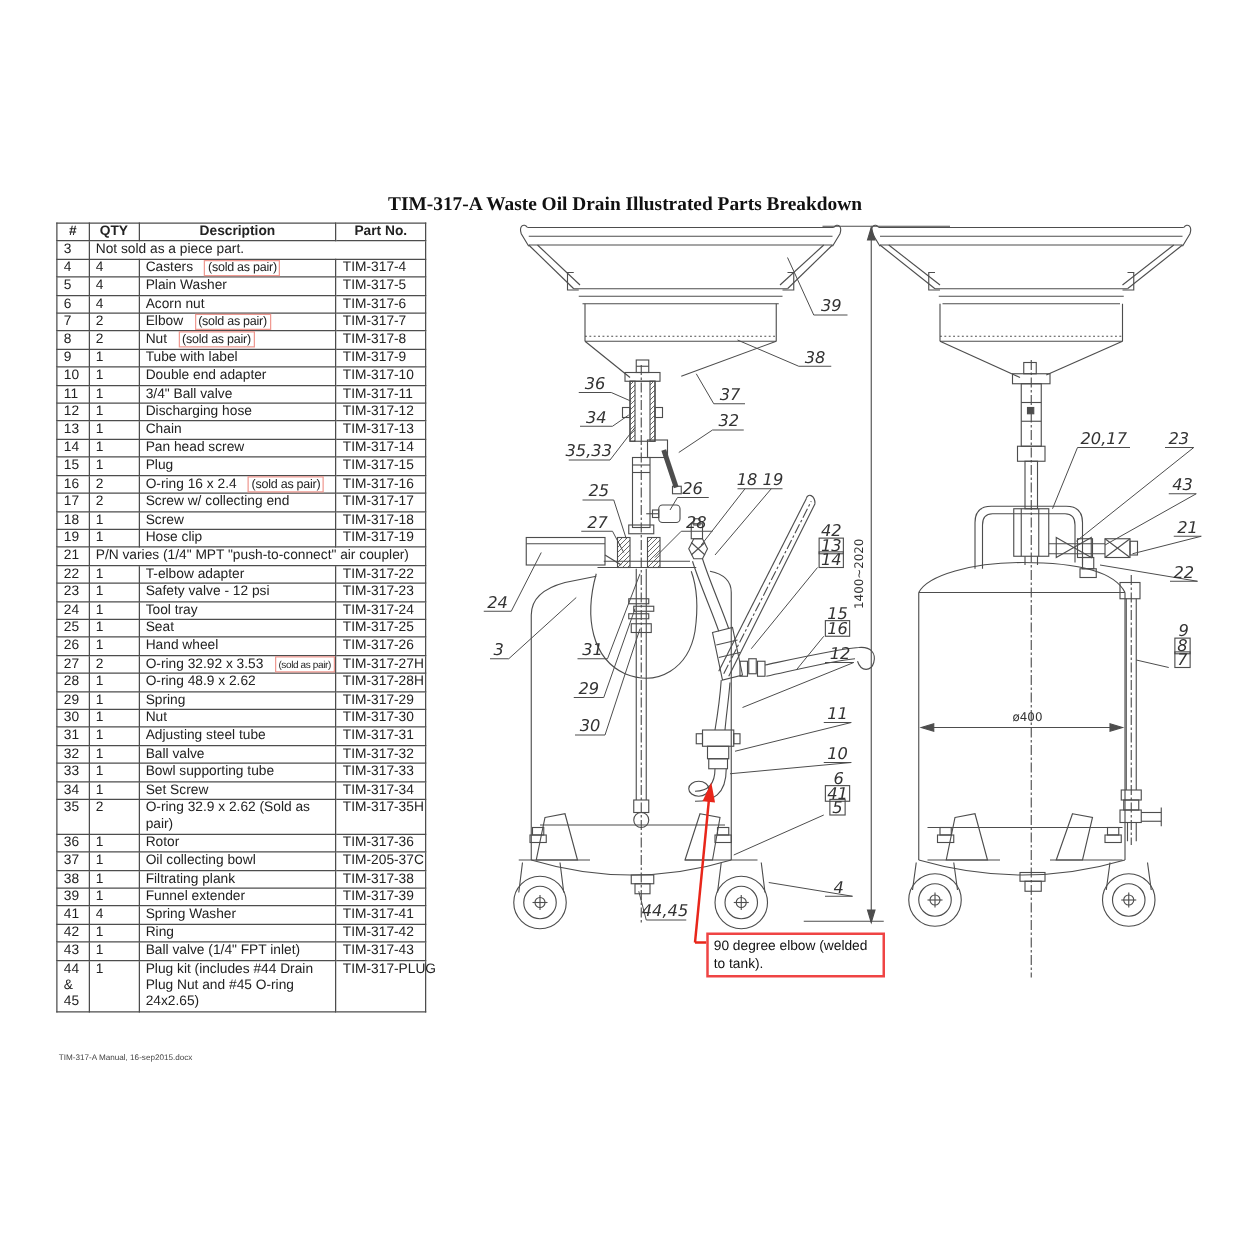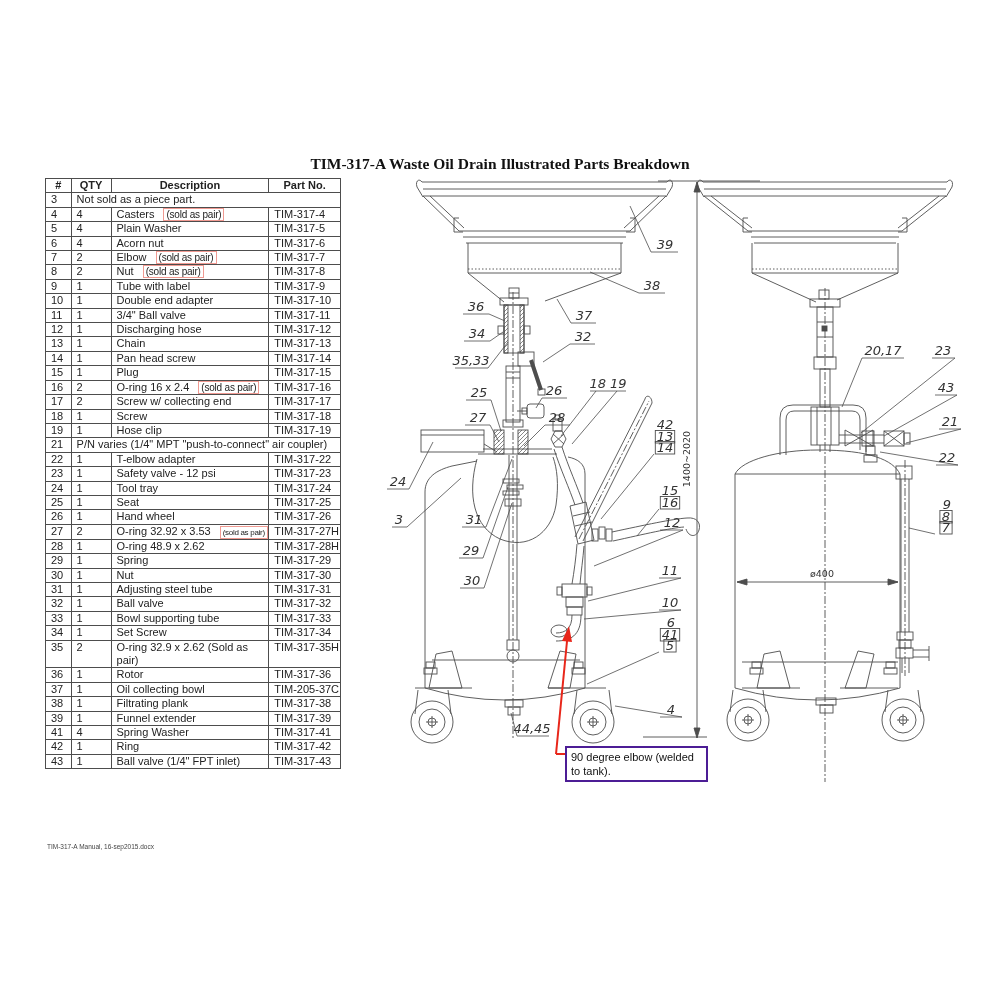--- a/index.html
+++ b/index.html
@@ -18,21 +18,21 @@
   .c-part{width:69px;padding-left:5px;white-space:nowrap;margin-top:16px;}
   td.c-num{white-space:pre-line;}
   .tag{display:inline-block;border:1px solid #f09a92;padding:0 2px;margin-left:9px;
        font-size:10px;letter-spacing:-0.2px;line-height:11px;}
   .tag-sm{font-size:8px;letter-spacing:-0.3px;}
   svg.diagram{position:absolute;left:0;top:0;}
   #callouts text{fill:#333;stroke:none;font:italic 13px "DejaVu Sans",sans-serif;text-anchor:middle;}
   #callouts polyline{fill:none;stroke:#4d4d4d;stroke-width:0.8;}
   #callouts rect{fill:none;stroke:#4d4d4d;stroke-width:0.9;}
   .dimtext{fill:#333;font:9.5px "DejaVu Sans",sans-serif;text-anchor:middle;}
-  .annot{position:absolute;left:565px;top:746px;width:131px;border:2px solid #4c1d95;
+  .annot{position:absolute;left:565px;top:746px;width:131px;border:2px solid #ef4444;
          padding:2px 4px;font-size:11px;line-height:14px;color:#111;background:#fff;}
   .footer{position:absolute;left:47px;top:843px;font-size:6.5px;color:#444;}
 </style>
 </head>
 <body>
 
 <div class="page">
 
   <div class="title">TIM-317-A Waste Oil Drain Illustrated Parts Breakdown</div>
 
@@ -269,20 +269,30 @@
           <td class="c-num">42</td>
           <td class="c-qty">1</td>
           <td class="c-desc">Ring</td>
           <td class="c-part">TIM-317-42</td>
         </tr>
         <tr>
           <td class="c-num">43</td>
           <td class="c-qty">1</td>
           <td class="c-desc">Ball valve (1/4" FPT inlet)</td>
           <td class="c-part">TIM-317-43</td>
+        </tr>
+        <tr>
+          <td class="c-num">44
+&amp;
+45</td>
+          <td class="c-qty">1</td>
+          <td class="c-desc">Plug kit (includes #44 Drain
+Plug Nut and #45 O-ring
+24x2.65)</td>
+          <td class="c-part">TIM-317-PLUG</td>
         </tr>
       </tbody>
   </table>
 
   <svg class="diagram" width="1000" height="1000" viewBox="0 0 1000 1000">
     <defs>
       <pattern id="hat" patternUnits="userSpaceOnUse" width="4" height="4">
         <path d="M0,4 L4,0" stroke="#555" stroke-width="0.7" fill="none"></path>
       </pattern>
     </defs>

